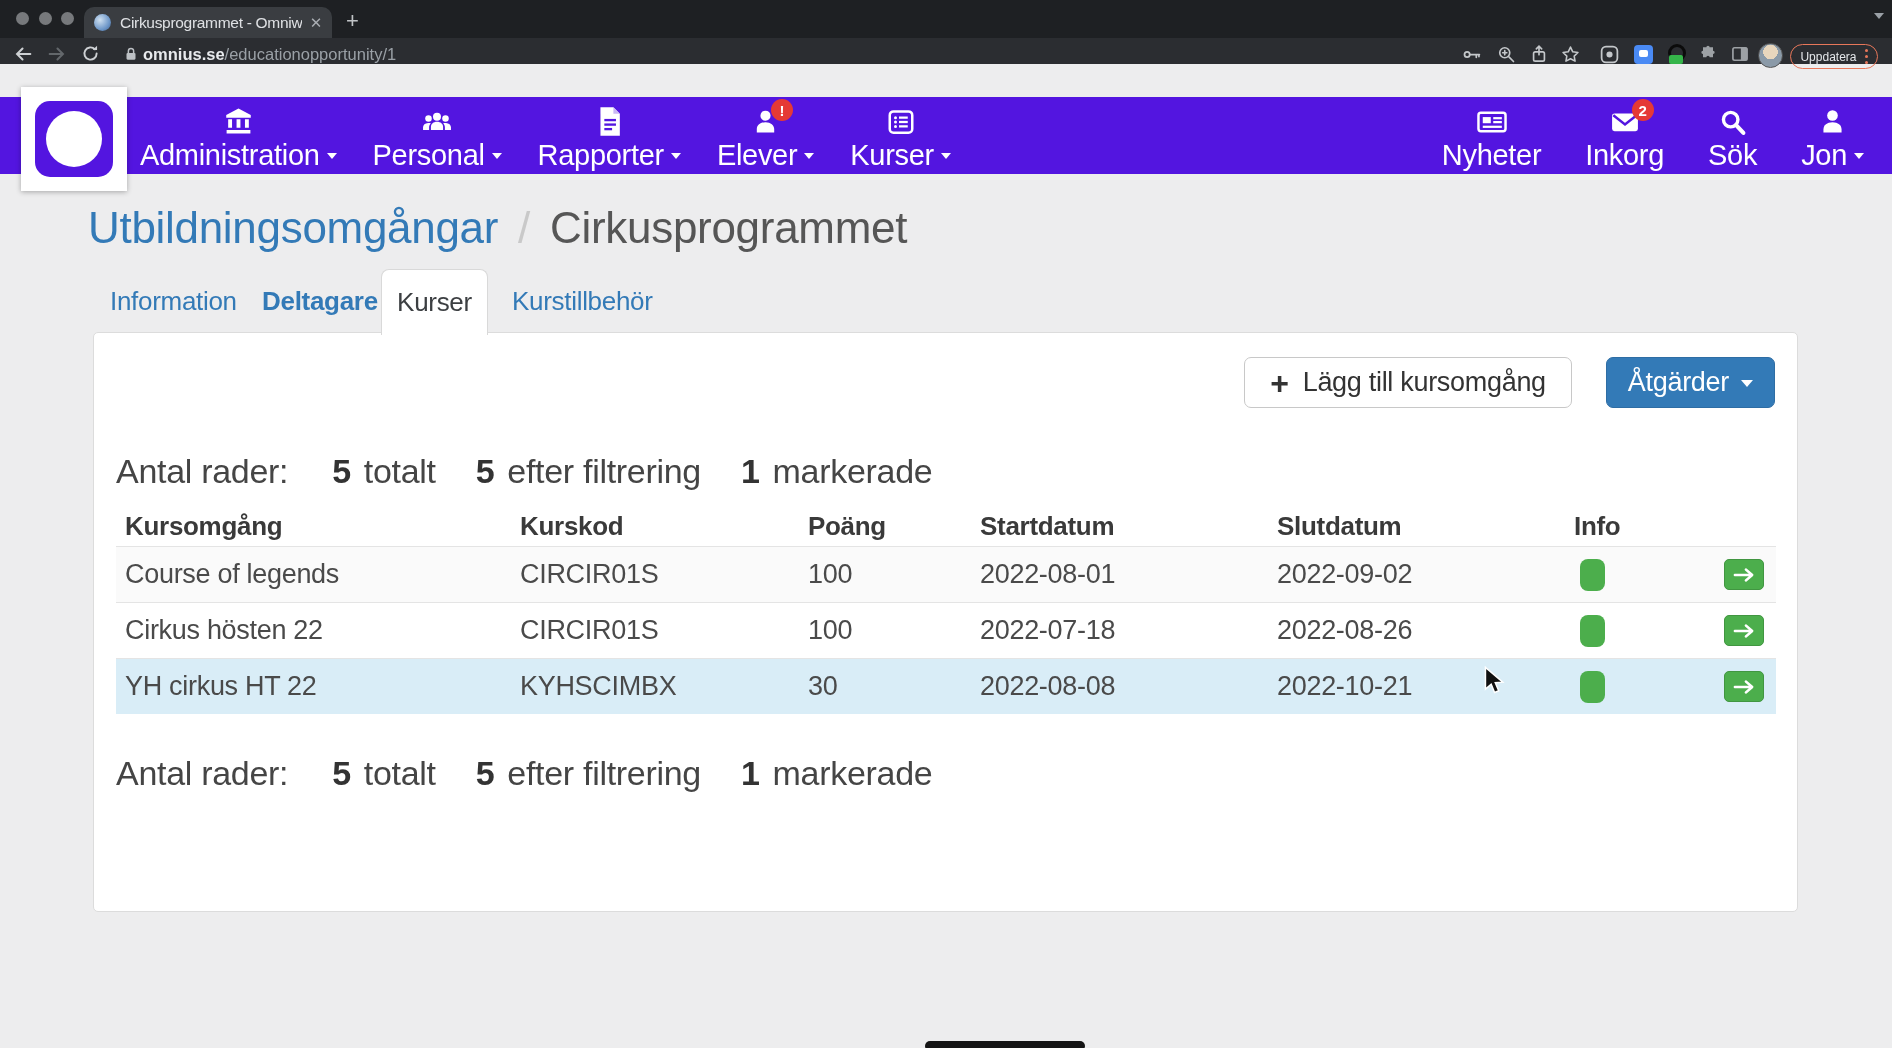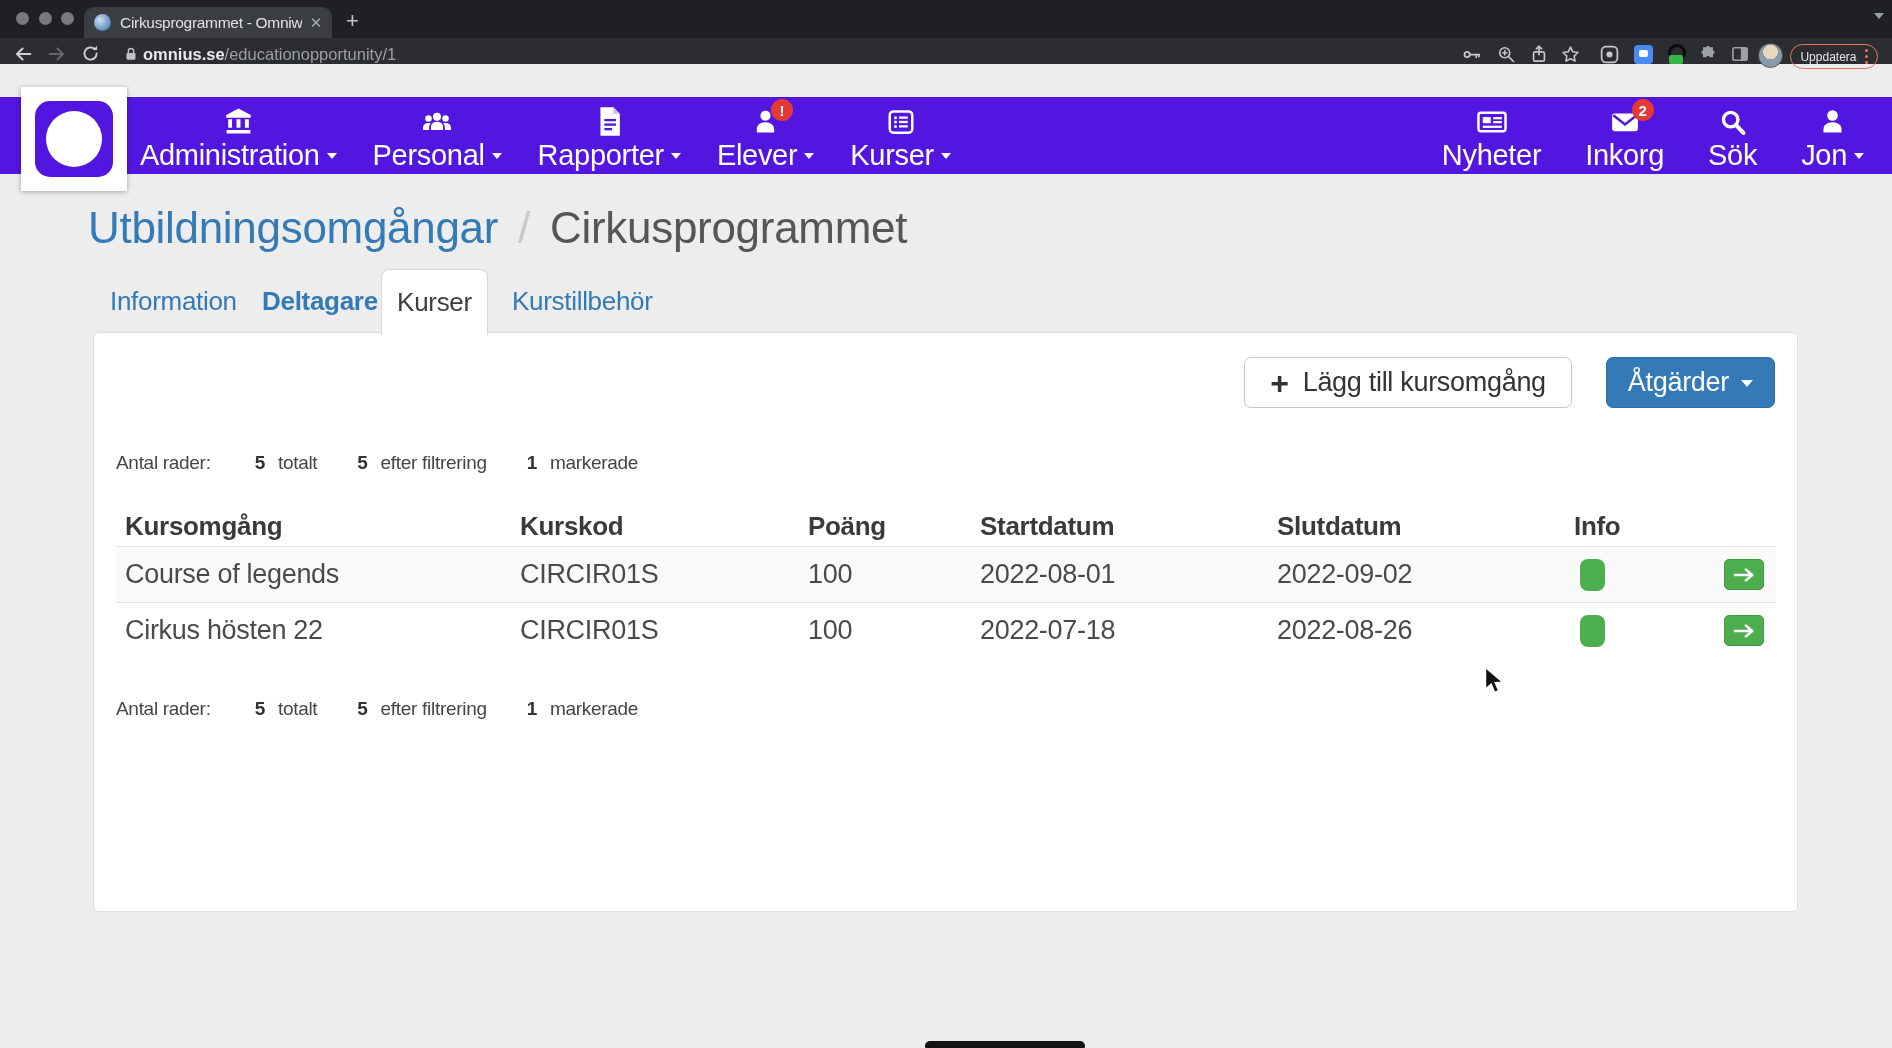--- a/index.html
+++ b/index.html
@@ -65,21 +65,21 @@
     color:#3c3f42;justify-content:center;box-sizing:border-box;height:66px;}
   
   .panel{position:absolute;left:93px;top:332px;width:1705px;height:580px;background:#fff;
     border:1px solid #dcdcdc;border-radius:5px;box-sizing:border-box;padding:0 22px;z-index:2;}
   .toolbar-row{margin-top:24px;height:51px;display:flex;justify-content:flex-end;gap:34px;}
   .btn{display:flex;align-items:center;font-size:27px;border-radius:7px;box-sizing:border-box;height:51px;cursor:pointer;}
   .btn-add{background:#fff;border:1px solid #c8c8c8;color:#333;padding:0 25px;gap:14px;}
   .plus-glyph{font-size:32px;font-weight:bold;color:#333;line-height:0;}
   .btn-actions{background:#337ab7;border:1px solid #2e6da4;color:#fff;padding:8px 21px;gap:12px;}
   .caret-dark{width:0;height:0;border:6px solid transparent;border-top:7px solid #fff;margin-top:7px;}
-  .row-summary{display:flex;align-items:baseline;font-size:19px;color:#454545;height:27px;}
+  .row-summary{display:flex;align-items:baseline;font-size:34px;color:#454545;height:27px;}
   .rs-top{margin-top:44px;}
   .rs-bottom{margin-top:40px;}
   .rs-label{margin-right:44px;}
   .rs-num{font-weight:bold;color:#333;margin-right:13px;}
   .rs-word{margin-right:40px;}
   
   table.grid{border-collapse:collapse;table-layout:fixed;width:1660px;margin-top:23px;font-size:27px;color:#4a4a4a;}
   .grid th{font-size:26px;font-weight:bold;color:#3a3a3a;text-align:left;height:40px;padding:0 0 4px 9px;vertical-align:bottom;}
   .grid td{height:55px;padding:0 0 0 9px;vertical-align:middle;}
   .grid tbody tr{border-top:1px solid #e4e4e4;}
@@ -398,20 +398,35 @@
     <td>2022-08-26</td>
     <td><span class="status-badge badge-green"></span></td>
     <td>
       <button class="go-btn">
         <svg width="22" height="18" viewBox="0 0 24 18">
                 <path d="M2 9h18M14 3l7 6-7 6" stroke="#fff" stroke-width="2.6" fill="none" stroke-linecap="round" stroke-linejoin="round"></path>
               </svg>
       </button>
     </td>
   </tr>
+        <tr class="row-selected">
+    <td>YH cirkus HT 22</td>
+    <td>KYHSCIMBX</td>
+    <td>30</td>
+    <td>2022-08-08</td>
+    <td>2022-10-21</td>
+    <td><span class="status-badge badge-green"></span></td>
+    <td>
+      <button class="go-btn">
+        <svg width="22" height="18" viewBox="0 0 24 18">
+                <path d="M2 9h18M14 3l7 6-7 6" stroke="#fff" stroke-width="2.6" fill="none" stroke-linecap="round" stroke-linejoin="round"></path>
+              </svg>
+      </button>
+    </td>
+  </tr>
       </tbody>
   </table>
 
   <div class="row-summary rs-bottom">
     <span class="rs-label">Antal rader:</span>
     <span class="rs-num">5</span>
     <span class="rs-word">totalt</span>
     <span class="rs-num">5</span>
     <span class="rs-word">efter filtrering</span>
     <span class="rs-num">1</span>

